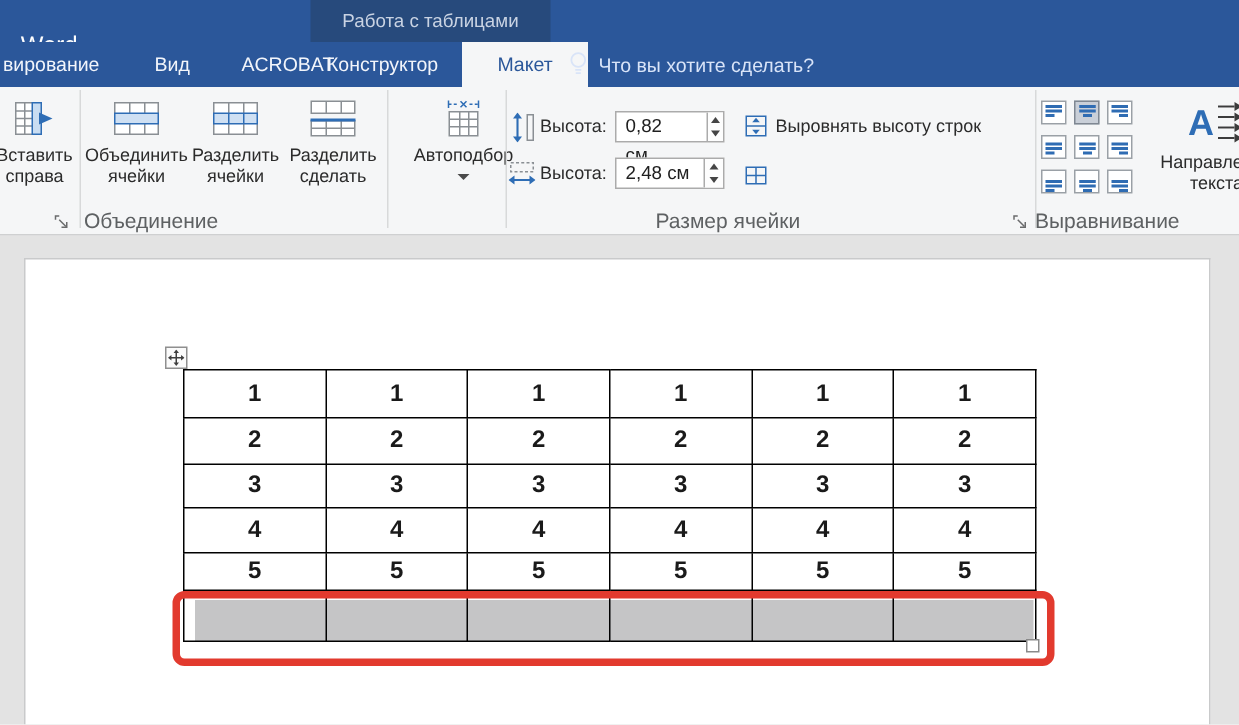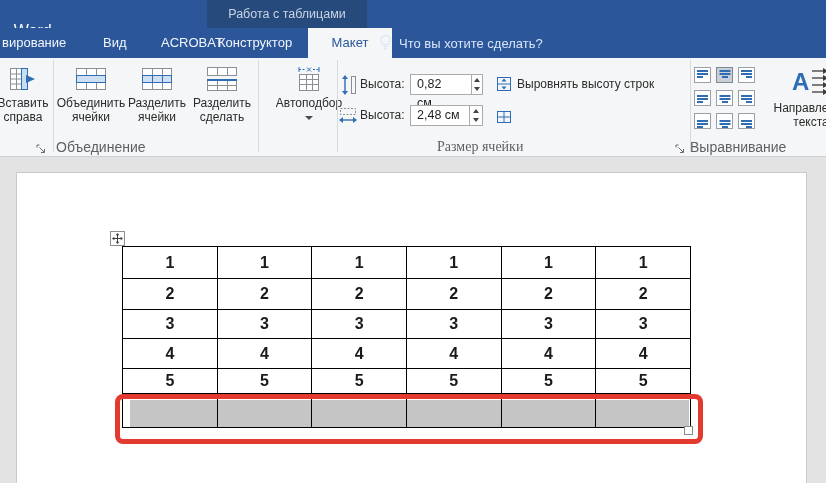--- a/index.html
+++ b/index.html
@@ -239,21 +239,21 @@
     <span>Выровнять высоту строк</span>
   </div>
   <div class="smallbtn" style="left:496px; top:50px; height:18px;">
     <svg width="16" height="16" viewBox="0 0 16 16">
       <rect x="1.5" y="2.5" width="13" height="11" fill="none" stroke="#2e6db5"></rect>
       <line x1="8" y1="2.5" x2="8" y2="13.5" stroke="#2e6db5"></line>
       <line x1="1.5" y1="8" x2="14.5" y2="8" stroke="#2e6db5"></line>
     </svg>
   </div>
 
-  <div class="grouplabel" style="left:437px; width:220px;font-family:Liberation Serif, serif;">Размер ячейки</div>
+  <div class="grouplabel" style="left:437px; width:220px;">Размер ячейки</div>
   <div class="launcher" style="left:675px; top:83px;">
     <svg width="11" height="11" viewBox="0 0 11 11">
       <path d="M1 3.5 V1 H3.5" fill="none" stroke="#6a6b6c"></path>
       <path d="M3.5 3.5 L8 8" fill="none" stroke="#6a6b6c"></path>
       <path d="M8.5 5 V8.5 H5" fill="none" stroke="#6a6b6c"></path>
     </svg>
   </div>
 
   <div class="vsep" style="left:690px;"></div>
 

